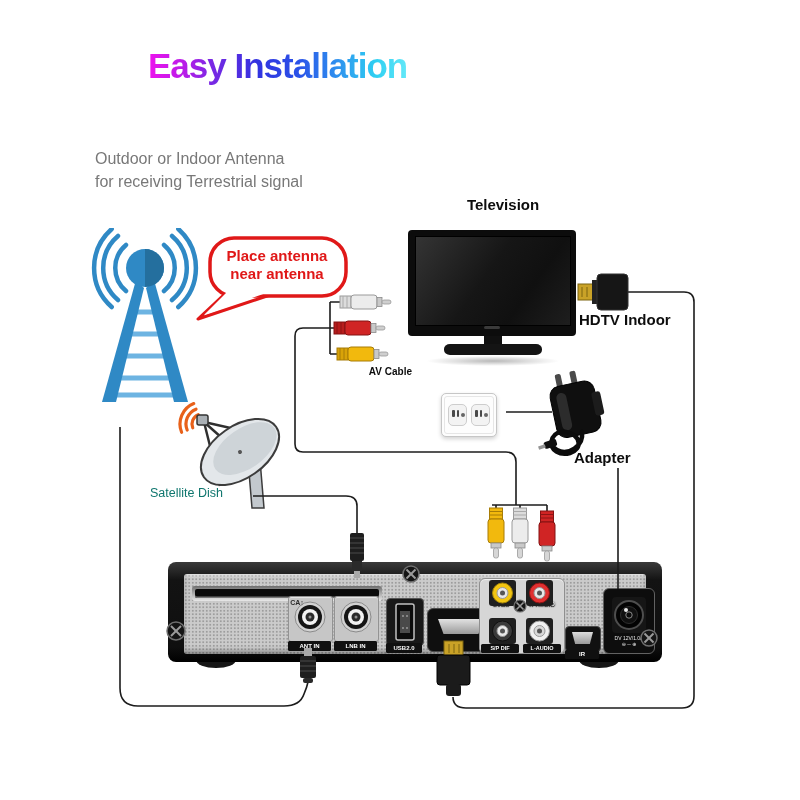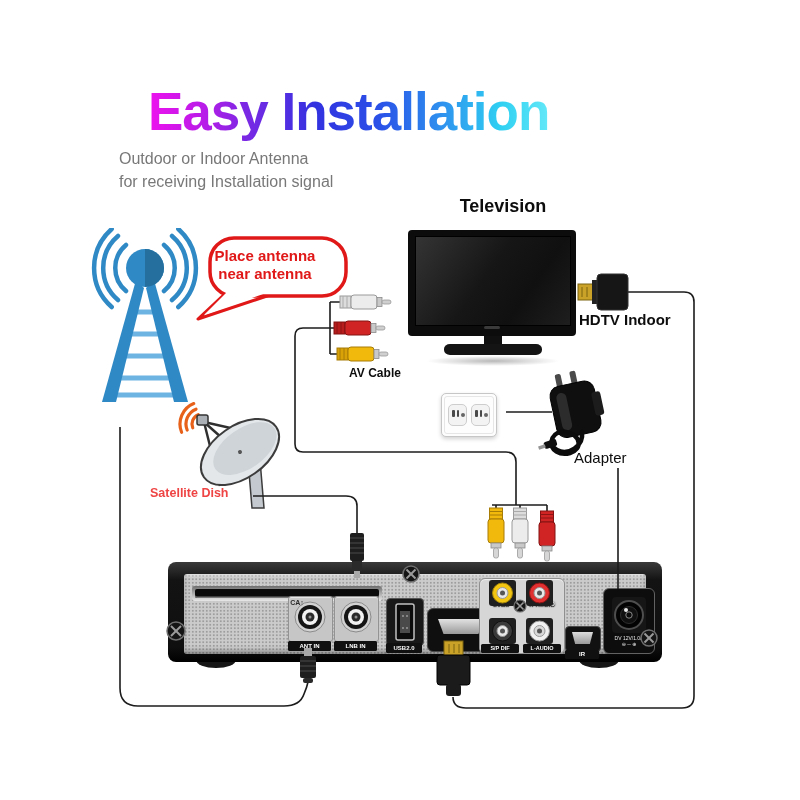--- a/index.html
+++ b/index.html
@@ -1,39 +1,39 @@
 <!DOCTYPE html>
 <html><head>
 <meta charset="utf-8">
 <style>
   html,body{margin:0;padding:0;}
   body{width:800px;height:800px;background:#ffffff;font-family:"Liberation Sans",sans-serif;overflow:hidden;}
   .stage{position:relative;width:800px;height:800px;background:#fff;}
   .abs{position:absolute;}
 
   
-  .title{left:148px;top:46px;font-size:53px;font-weight:bold;letter-spacing:-1px;white-space:pre;
+  .title{left:148px;top:46px;font-size:35px;font-weight:bold;letter-spacing:-1px;white-space:pre;
     background:linear-gradient(90deg,#ee12ee 0%,#b81ce8 14%,#7c28e4 24%,#3232e0 42%,#2a52e8 58%,#2e8cee 72%,#2fd0f2 88%,#63e8f8 100%);
-    -webkit-background-clip:text;background-clip:text;-webkit-text-fill-color:transparent;color:transparent;z-index:6;margin-top:35px;}
+    -webkit-background-clip:text;background-clip:text;-webkit-text-fill-color:transparent;color:transparent;z-index:6;}
 
   
   .note{left:95px;top:147px;font-size:16px;color:#787878;line-height:23px;z-index:6;}
-  .note div{white-space:pre;margin-left:24px;}
+  .note div{white-space:pre;}
 
   
   .bubble-svg{left:190px;top:233px;z-index:4;}
-  .bubble-text{left:200px;top:247px;width:130px;text-align:center;font-size:15px;font-weight:bold;color:#e01818;line-height:18px;z-index:6;}
+  .bubble-text{left:212px;top:247px;width:130px;text-align:center;font-size:15px;font-weight:bold;color:#e01818;line-height:18px;z-index:6;}
 
   
   .lbl{z-index:6;color:#0d0d0d;}
-  .lbl-television{left:418px;top:196px;width:170px;text-align:center;font-size:18px;font-weight:bold;}
+  .lbl-television{left:418px;top:196px;width:170px;text-align:center;font-size:15px;font-weight:bold;}
   .lbl-hdtv{left:579px;top:311px;font-size:15px;font-weight:bold;}
-  .lbl-av{left:338px;top:366px;width:74px;text-align:center;font-size:12px;font-weight:600;}
-  .lbl-adapter{left:574px;top:449px;font-size:15px;font-weight:normal;}
-  .lbl-dish{left:150px;top:486px;font-size:12.5px;color:#ef4444;font-weight:bold;}
+  .lbl-av{left:338px;top:366px;width:74px;text-align:right;font-size:10px;font-weight:600;}
+  .lbl-adapter{left:574px;top:449px;font-size:15px;font-weight:bold;}
+  .lbl-dish{left:150px;top:486px;font-size:12.5px;color:#0f766e;font-weight:normal;}
 
   
   .antenna-svg{left:76px;top:228px;z-index:3;}
   .dish-svg{left:160px;top:390px;z-index:3;}
   .adapter-svg{left:536px;top:368px;z-index:3;}
 
   
   .tv{left:408px;top:226px;width:170px;height:132px;z-index:3;}
   .tv-body{left:0;top:4px;width:168px;height:106px;background:#0c0c0c;border-radius:4px;}
   .tv-screen{left:7px;top:10px;width:154px;height:88px;background:linear-gradient(125deg,#343434 0%,#161616 45%,#101010 70%,#1e1e1e 100%);border:1px solid #000;}
@@ -73,21 +73,21 @@
 </style>
 </head>
 <body>
 
 <div class="stage">
 
   <div class="abs title">Easy Installation</div>
 
   <div class="abs note">
     <div>Outdoor or Indoor Antenna</div>
-    <div>for receiving Installation signal</div>
+    <div>for receiving Terrestrial signal</div>
   </div>
 
   <svg class="abs antenna-svg" width="138" height="180" viewBox="0 0 138 180">
     <g fill="none" stroke="#2f89c5" stroke-width="4.5" stroke-linecap="round">
       <path d="M50,17 A30,30 0 0 0 50,63"></path>
       <path d="M42,8 A42,42 0 0 0 42,72"></path>
       <path d="M35.7,1 A52,52 0 0 0 35.7,79"></path>
       <path d="M88,17 A30,30 0 0 1 88,63"></path>
       <path d="M96,8 A42,42 0 0 1 96,72"></path>
       <path d="M102.3,1 A52,52 0 0 1 102.3,79"></path>

